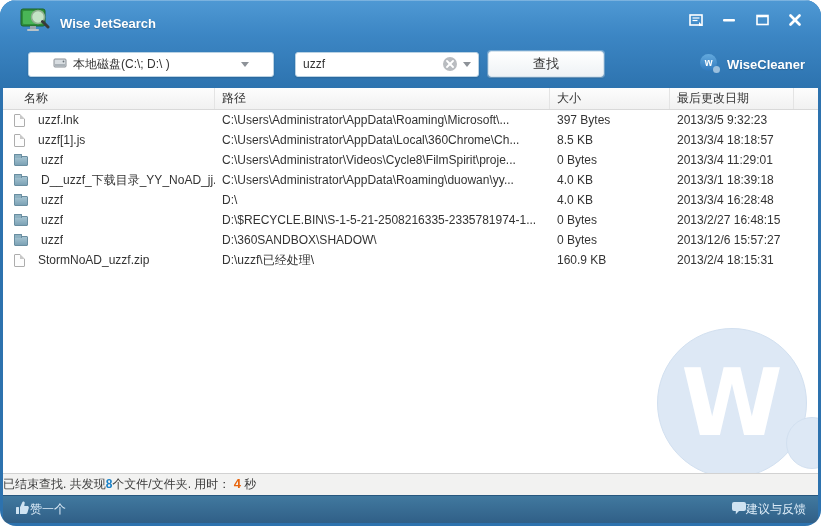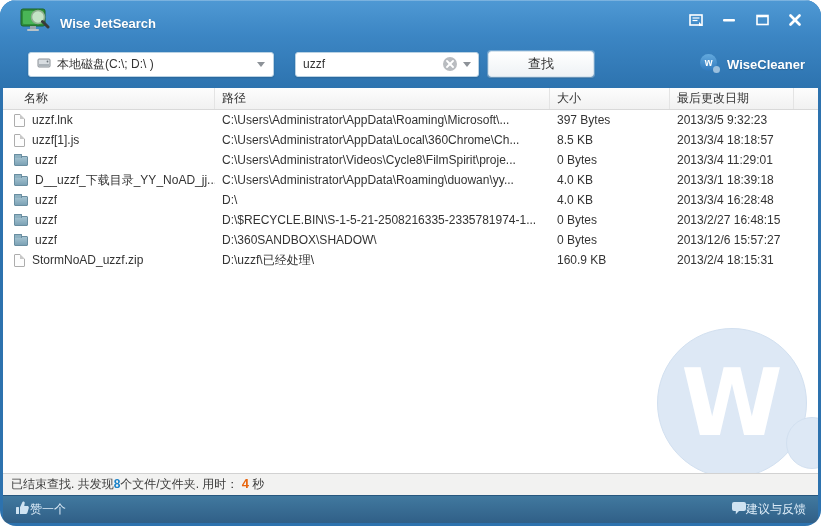--- a/index.html
+++ b/index.html
@@ -21,34 +21,34 @@
   .title-left { position:absolute; top:8px; left:20px; display:flex; align-items:center; gap:10px; }
   .app-title { color:#ffffff; font-size:13px; font-weight:bold; text-shadow:0 1px 1px rgba(0,0,0,.25); }
   .win-controls { position:absolute; top:10px; right:14px; display:flex; gap:9px; }
   .win-btn { width:24px; height:20px; display:flex; align-items:center; justify-content:center; cursor:default; }
   .toolbar { position:absolute; top:51px; left:28px; right:16px; display:flex; align-items:center; }
   .combo {
     height:25px; background:#ffffff; border-radius:3px; border:1px solid #b9d2e4;
     display:flex; align-items:center; font-size:12px; color:#333;
     box-shadow:0 1px 2px rgba(0,0,0,.15);
   }
-  .drive-combo { width:246px; padding:0 8px; }
+  .drive-combo { width:246px; padding:0 24px; }
   .drive-combo .lbl { flex:1; margin-left:6px; white-space:nowrap; overflow:hidden; }
   .search-combo { width:184px; margin-left:21px; padding:0 7px; }
   .search-combo input {
     flex:1; border:0; outline:none; font-size:12px; color:#333; min-width:0;
     font-family:"Liberation Sans","DejaVu Sans",sans-serif; background:transparent;
   }
   .arrow-down { width:0; height:0; border-left:4px solid transparent; border-right:4px solid transparent; border-top:5px solid #8d9298; margin-left:6px; }
   .clear-btn {
     width:14px; height:14px; border-radius:50%; background:#b9bcc0;
     display:flex; align-items:center; justify-content:center; flex:0 0 auto;
   }
   .search-btn {
-    margin-left:9px; width:106px; height:26px; border-radius:3px;
+    margin-left:9px; width:116px; height:26px; border-radius:3px;
     background:linear-gradient(#ffffff, #eef2f5);
     border:1px solid #d6e4ee; font-size:13px; color:#333; cursor:default;
     box-shadow:0 0 0 1px rgba(255,255,255,.3), 0 1px 2px rgba(0,0,0,.2);
     font-family:"Liberation Sans","DejaVu Sans",sans-serif;
   }
   .brand { margin-left:auto; display:flex; align-items:center; gap:7px; }
   .brand-logo { position:relative; width:20px; height:20px; }
   .brand-logo .big {
     position:absolute; left:0; top:0; width:17px; height:17px; border-radius:50%;
     background:linear-gradient(#64aade,#3079bd); color:#fff; font-size:10px; font-weight:bold;
@@ -70,21 +70,21 @@
   }
   .thead .hcell { display:flex; align-items:center; border-right:1px solid #e4e4e4; padding-left:7px; white-space:nowrap; overflow:hidden; }
   .thead .hcell:first-child { padding-left:11px;margin-left:10px; }
   .thead .hcell:last-child { border-right:0; }
   .list { flex:1 1 auto; position:relative; overflow:hidden; }
   .trow {
     display:grid; grid-template-columns:212px 335px 120px 1fr;
     height:20px; line-height:20px; font-size:12px; color:#333;
   }
   .cell { white-space:nowrap; overflow:hidden; padding-left:7px; }
-  .c-name { display:flex; align-items:center; gap:7px; padding-left:11px; }
+  .c-name { display:flex; align-items:center; gap:13px; padding-left:11px; }
   .c-name .nm { white-space:nowrap; overflow:hidden; }
   .ficon { flex:0 0 auto; position:relative; display:inline-block; }
   .icon-file { width:11px; height:13px; background:#fdfdfd; border:1px solid #adadad; border-radius:1px; }
   .icon-file::after {
     content:""; position:absolute; top:-1px; right:-1px;
     border-style:solid; border-width:0 5px 5px 0;
     border-color:transparent #ffffff #c9c9c9 transparent;
   }
   .icon-folder { width:14px; height:10px; background:linear-gradient(#a6c4d2, #7ca2b5); border:1px solid #6a8ea1; border-radius:1px; margin-top:2px; }
   .icon-folder::before {
@@ -96,21 +96,21 @@
   .wm-big {
     position:absolute; left:0; top:0; width:150px; height:150px; border-radius:50%;
     background:#dde8f5; border:1px solid #d2e0f0;
     display:flex; align-items:center; justify-content:center;
     color:#ffffff; font-size:92px; font-weight:bold; font-family:"DejaVu Sans","Liberation Sans",sans-serif;
   }
   .wm-small { position:absolute; left:129px; top:89px; width:52px; height:52px; border-radius:50%; background:#dde8f5; border:1px solid #d2e0f0; }
   
   .statusbar {
     flex:0 0 22px; background:#f2f2f1; border-top:1px solid #d2d2d2;
-    display:flex; align-items:center; padding-left:8px; font-size:12px; color:#3c3c3c;
+    display:flex; align-items:center; font-size:12px; color:#3c3c3c;
     position:relative; z-index:2;
   }
   .statusbar .count { color:#1b82c8; font-weight:bold; }
   .statusbar .time { color:#e8650d; font-weight:bold; font-size:13px; }
   
   .footer {
     flex:0 0 28px; background:linear-gradient(#41799f, #305f87);
     border-top:1px solid #27577e; display:flex; align-items:center;
     padding:0 12px; position:relative; z-index:2;
   }

